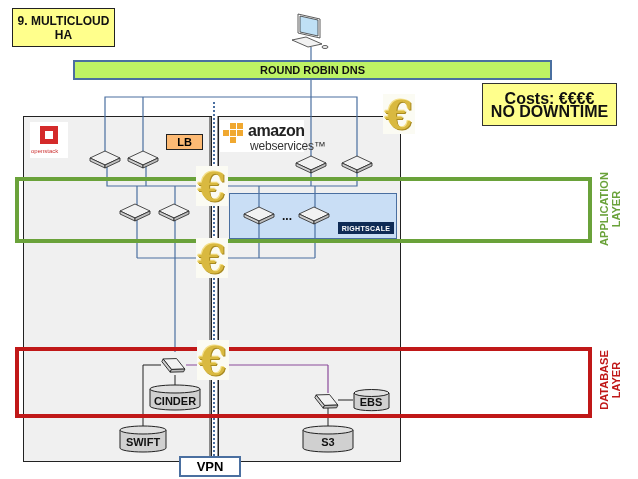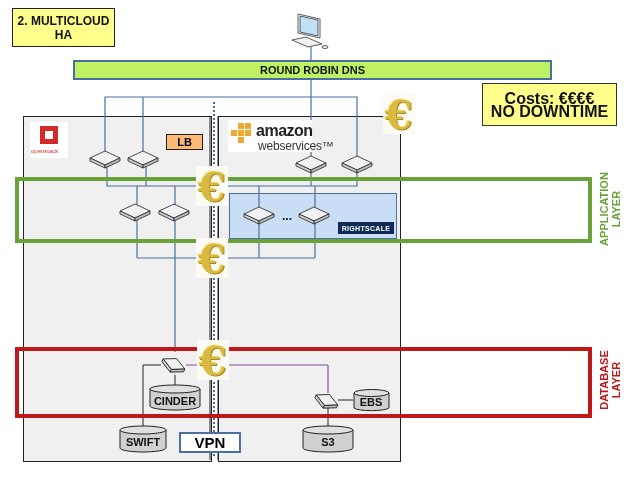--- a/index.html
+++ b/index.html
@@ -3,38 +3,38 @@
 <meta charset="utf-8">
 <style>
   html, body { margin:0; padding:0; background:#ffffff; }
   body { width:638px; height:479px; position:relative; overflow:hidden; font-family:"Liberation Sans", sans-serif; }
   .abs { position:absolute; }
   .title-box { left:12px; top:8px; width:101px; height:37px; background:#ffff8c; border:1px solid #222; display:flex; flex-direction:column; align-items:center; justify-content:center; font-weight:bold; font-size:12px; color:#111; line-height:14px; text-align:center; }
   .dns-bar { left:73px; top:60px; width:475px; height:16px; background:#bef264; border:2px solid #4a6fa0; display:flex; align-items:center; justify-content:center; font-weight:bold; font-size:11px; color:#111; }
   .cost-box { left:482px; top:83px; width:133px; height:41px; background:#ffff8c; border:1px solid #333; display:flex; flex-direction:column; align-items:center; justify-content:center; font-weight:bold; font-size:16px; color:#111; line-height:13px; }
   .cloud-box { background:#f0f0f0; border:1px solid #222; }
   .lb-label { left:166px; top:134px; width:35px; height:14px; border:1px solid #222; background:#fdba74; font-weight:bold; font-size:11px; display:flex; align-items:center; justify-content:center; }
-  .vpn-label { left:179px; top:432px; width:58px; height:17px; background:#fff; border:2px solid #4a6fa0; font-weight:bold; font-size:15px; display:flex; align-items:center; justify-content:center; }
+  .vpn-label { left:179px; top:456px; width:58px; height:17px; background:#fff; border:2px solid #4a6fa0; font-weight:bold; font-size:13px; display:flex; align-items:center; justify-content:center; }
   .layer-label { font-weight:bold; font-size:11px; line-height:12px; text-align:center; transform:rotate(-90deg); transform-origin:center; white-space:nowrap; }
   .app-label { color:#6aa23a; left:570px; top:197px; width:80px; }
   .db-label { color:#c01818; left:578px; top:368px; width:64px; }
   .rightscale { left:338px; top:222px; width:56px; height:12px; background:#0f2b55; color:#fff; font-size:7px; font-weight:bold; display:flex; align-items:center; justify-content:center; letter-spacing:0.3px; }
   .euro { width:32px; height:40px; background:#fbfbf3; display:flex; align-items:center; justify-content:center; font-family:"DejaVu Serif", serif; font-size:40px; font-weight:bold; color:#d9b940; text-shadow:1px 1px 0 #a88a20, -1px -1px 0 #f4e08a; }
   .ostack-logo { left:30px; top:122px; width:38px; height:36px; background:#fff; }
-  .aws-logo { left:228px; top:120px; width:84px; height:32px; background:#fff; }
+  .aws-logo { left:220px; top:120px; width:84px; height:32px; background:#fff; }
   .aws-text { position:absolute; left:28px; top:2px; font-weight:bold; font-size:16px; color:#222; letter-spacing:-0.5px; }
   .aws-sub { position:absolute; left:30px; top:19px; font-size:12px; color:#333; letter-spacing:-0.2px; }
   .ostack-text { position:absolute; left:1px; top:26px; font-size:6px; color:#c33; }
   svg text { font-family:"Liberation Sans", sans-serif; }
 </style>
 </head>
 <body>
 
 <div class="abs title-box">
-  <span>2. MULTICLOUD</span>
+  <span>9. MULTICLOUD</span>
   <span>HA</span>
 </div>
 
 <div class="abs cloud-box" style="left:23px;top:116px;width:187px;height:344px;"></div>
 <div class="abs cloud-box" style="left:218px;top:116px;width:181px;height:344px;"></div>
 
 <div class="abs" style="left:229px;top:193px;width:166px;height:44px;background:#c9def5;border:1px solid #4a6fa0;"></div>
 
 <svg class="abs" style="left:0;top:0;" width="638" height="479" viewBox="0 0 638 479">
 

